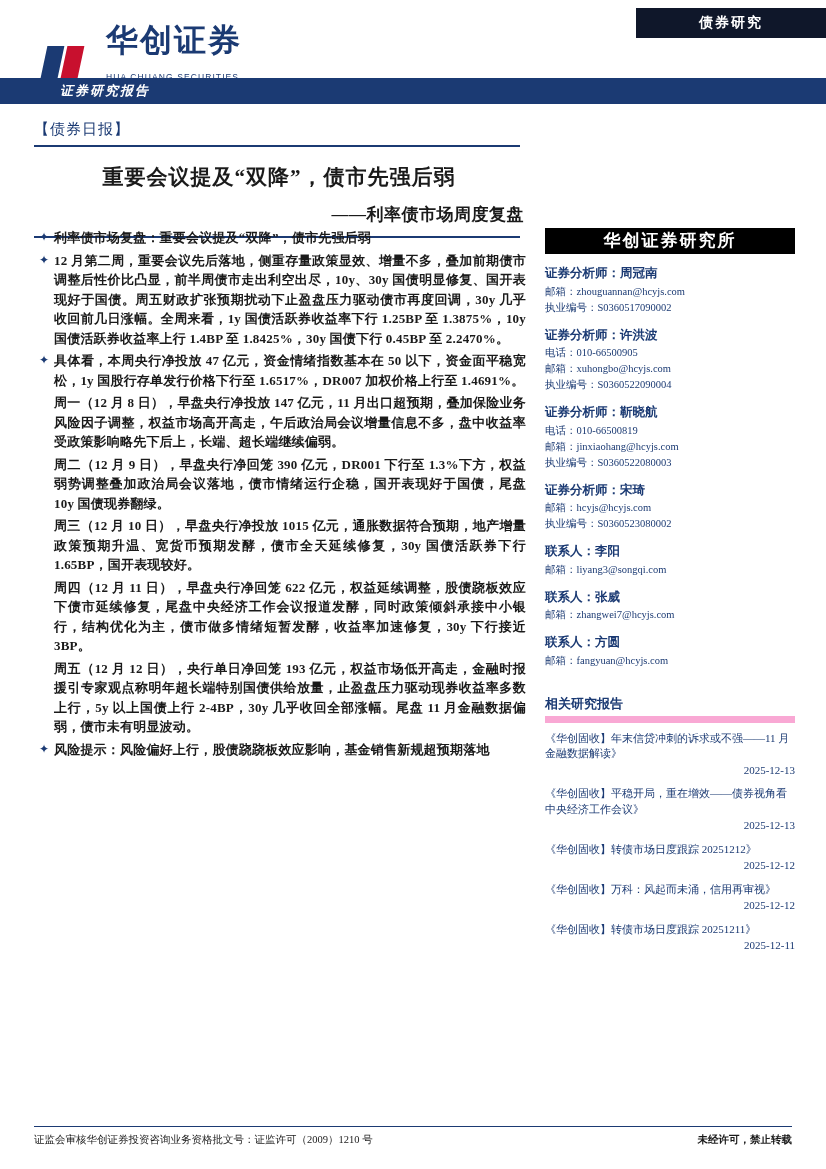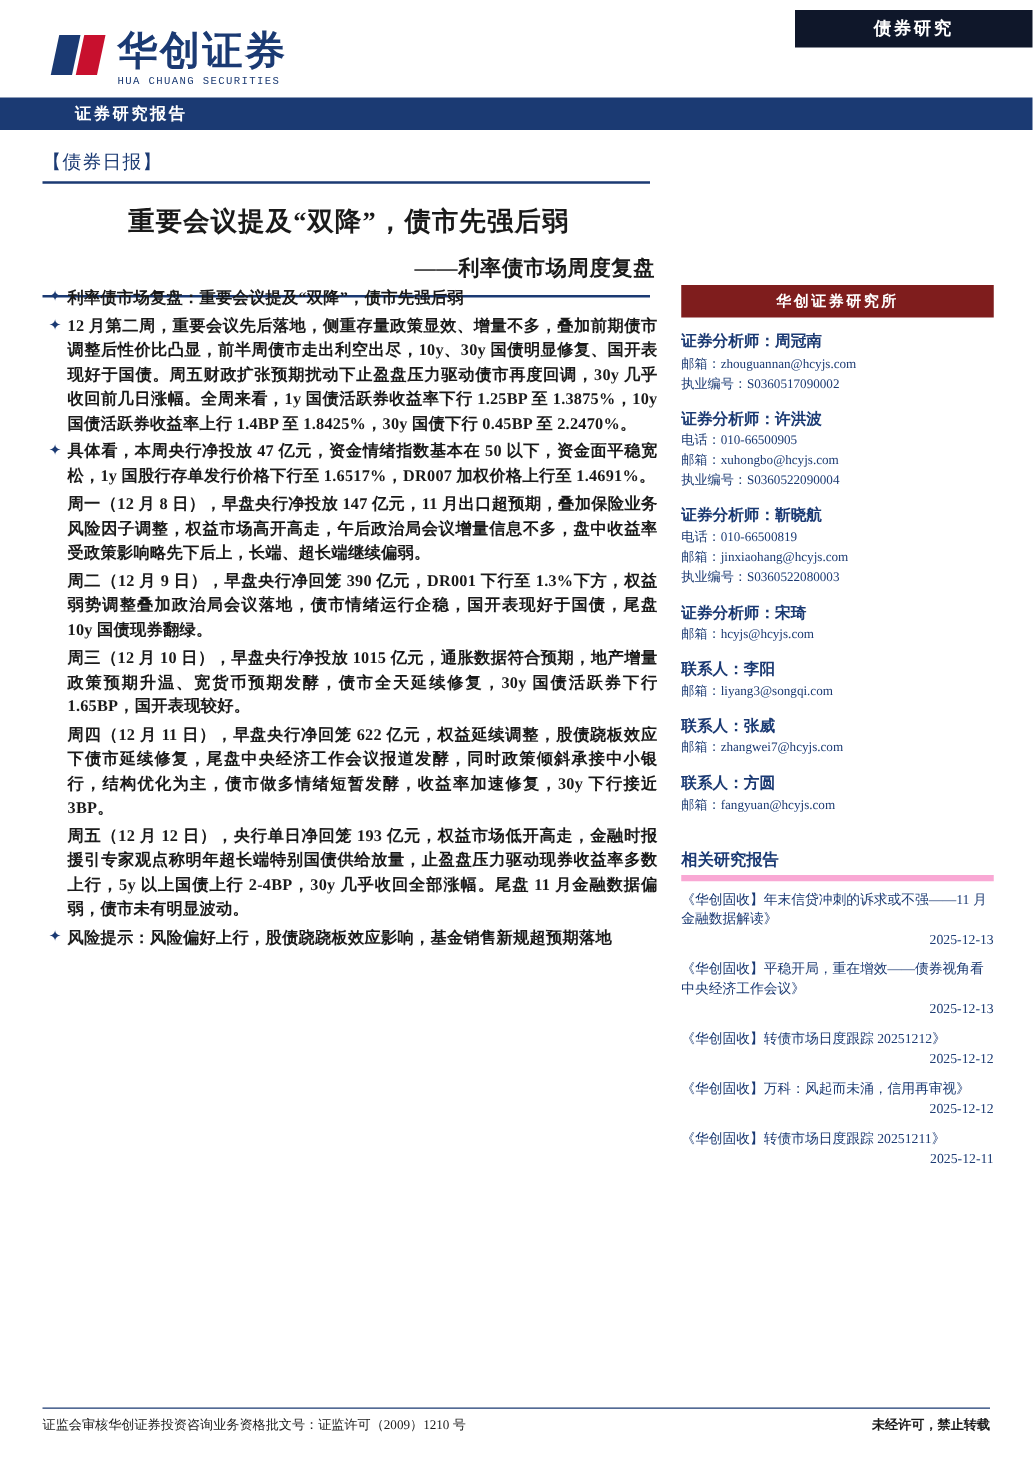--- a/index.html
+++ b/index.html
@@ -25,21 +25,22 @@
   
   .header {
     position: relative;
     height: 108px;
   }
   .logo-block {
     position: absolute;
     left: 44px;
     top: 24px;
     display: flex;
-    align-items: flex-start;
+    align-items: flex-end;
+    gap: 12px;
   }
   .logo-mark {
     width: 40px;
     height: 40px;
     position: relative;
     margin-right: 10px;
   }
   .logo-mark .bar1 {
     position: absolute;
     left: 0; top: 4px;
@@ -56,25 +57,25 @@
   }
   .logo-text-cn {
     font-family: "Liberation Serif", serif;
     font-size: 32px;
     font-weight: bold;
     color: #1b3a73;
     letter-spacing: 2px;
     line-height: 1;
   }
   .logo-text-en {
-    font-family: Liberation Mono, monospace;
+    font-family: Liberation Sans, sans-serif;
     font-size: 8.5px;
     color: #1b3a73;
     letter-spacing: 1.1px;
-    margin-top: 4px;
+    margin-top: 16px;
   }
   .top-right-tab {
     position: absolute;
     right: 0;
     top: 8px;
     width: 190px;
     height: 30px;
     background: #0f172a;
     color: #ffffff;
     font-size: 14px;
@@ -83,20 +84,21 @@
     display: flex;
     align-items: center;
     justify-content: center;
   }
   .report-band {
     position: absolute;
     left: 0;
     top: 78px;
     width: 826px;
     height: 38px;
+    font-style: italic;
   }
   .report-band .band-bg {
     position: absolute;
     left: 0; top: 0;
     width: 826px; height: 26px;
     background: #1b3a73;
   }
   .band-left-label {
     position: absolute;
     left: 60px;
@@ -202,26 +204,26 @@
   }
 
   
   .sidebar {
     position: absolute;
     left: 545px;
     top: 228px;
     width: 250px;
   }
   .sidebar-head {
-    background: #7f1d1d;
+    background: #000000;
     color: #ffffff;
     height: 26px;
     line-height: 26px;
     text-align: center;
-    font-size: 12px;
+    font-size: 17px;
     font-weight: bold;
     letter-spacing: 2px;
   }
   .analyst-block {
     margin-top: 11px;
     font-size: 11px;
     line-height: 16.5px;
     color: #1b3a73;
   }
   .analyst-name {
@@ -233,21 +235,21 @@
   .analyst-line {
     color: #1b3a73;
     font-size: 10.5px;
     line-height: 16px;
   }
   .related-head {
     margin-top: 26px;
     font-size: 13px;
     font-weight: bold;
     color: #1b3a73;
-    border-bottom: 5px solid #f9a8d4;
+    border-bottom: 7px solid #f9a8d4;
     padding-bottom: 3px;
   }
   .related-item {
     margin-top: 8px;
     font-size: 11px;
     color: #1b3a73;
     line-height: 15.5px;
   }
   .related-title {
     display: block;
@@ -364,20 +366,21 @@
     <div class="analyst-block">
       <div class="analyst-name">证券分析师：靳晓航</div>
       <div class="analyst-line">电话：010-66500819</div>
       <div class="analyst-line">邮箱：jinxiaohang@hcyjs.com</div>
       <div class="analyst-line">执业编号：S0360522080003</div>
     </div>
 
     <div class="analyst-block">
       <div class="analyst-name">证券分析师：宋琦</div>
       <div class="analyst-line">邮箱：hcyjs@hcyjs.com</div>
+      <div class="analyst-line">执业编号：S0360523080002</div>
     </div>
 
     <div class="analyst-block">
       <div class="analyst-name">联系人：李阳</div>
       <div class="analyst-line">邮箱：liyang3@songqi.com</div>
     </div>
 
     <div class="analyst-block">
       <div class="analyst-name">联系人：张威</div>
       <div class="analyst-line">邮箱：zhangwei7@hcyjs.com</div>

